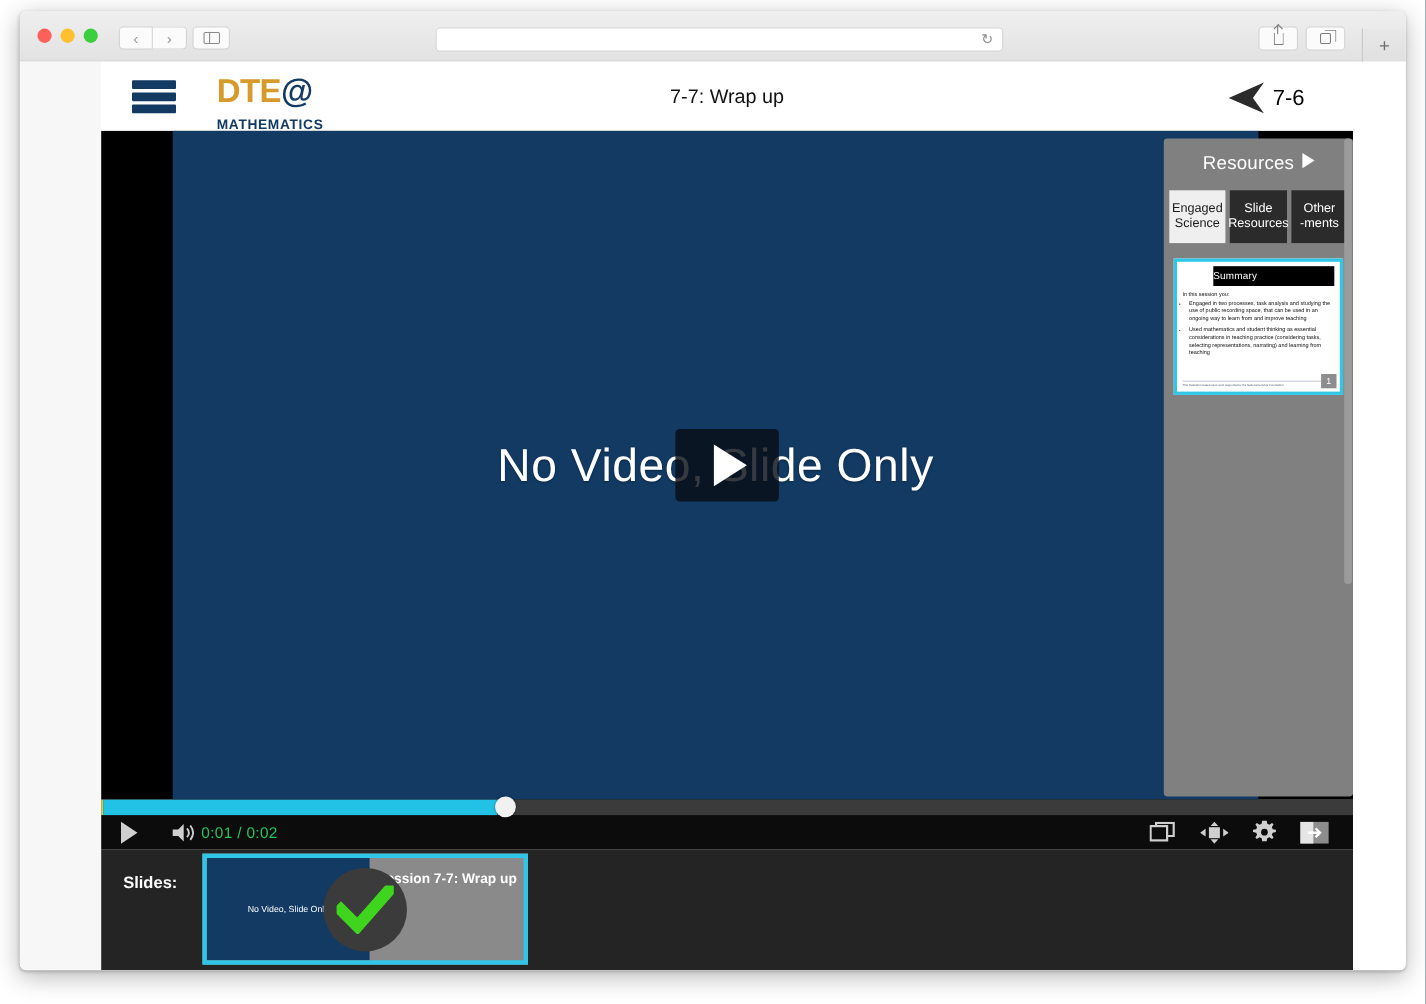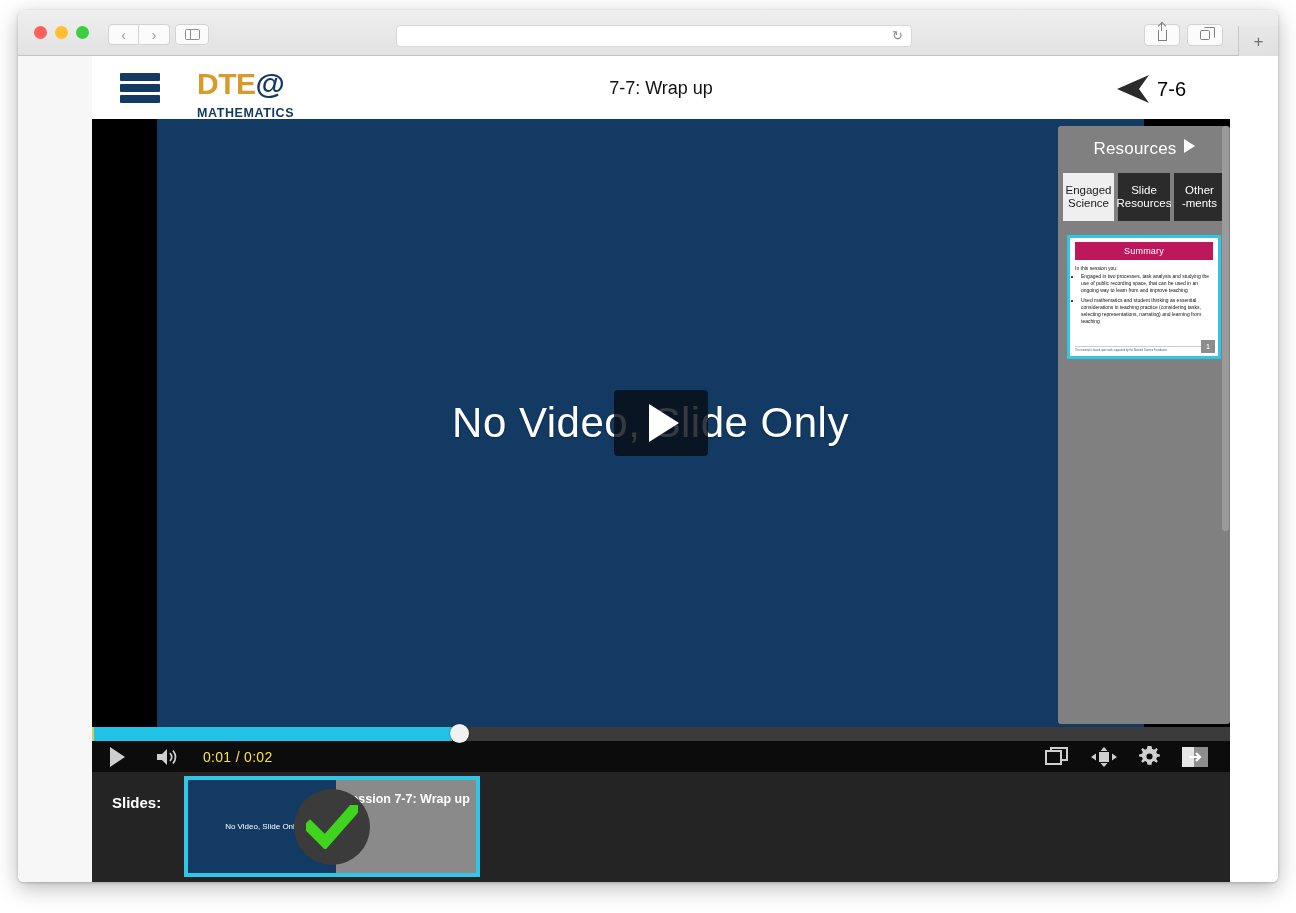--- a/index.html
+++ b/index.html
@@ -348,26 +348,26 @@
     margin: 14px auto 0 auto;
     width: 154px;
     height: 124px;
     background: #ffffff;
     border: 3px solid #2fc6e8;
     position: relative;
     overflow: hidden;
   }
   .thumb-inner { padding: 4px 5px; height: 100%; position: relative; }
   .thumb-banner {
-    background: #be185d;
+    background: #000000;
     color: #ffffff;
-    text-align: center;
     font-size: 9px;
     padding: 4px 0;
     letter-spacing: 0.2px;
+    margin-left: 28px;
   }
   .thumb-lead {
     font-size: 5px;
     color: #111;
     margin-top: 5px;
     line-height: 1.25;
   }
   .thumb-list {
     margin: 2px 0 0 6px;
     padding: 0;
@@ -459,22 +459,22 @@
     border-left: 15px solid #cfcfcf;
     border-top: 10px solid transparent;
     border-bottom: 10px solid transparent;
   }
   .ctrl-volume {
     margin-left: 30px;
     position: relative;
     width: 26px; height: 20px;
   }
   .ctrl-time {
-    margin-left: 22px;
-    color: #fde047;
+    margin-left: 2px;
+    color: #22c55e;
     font-size: 14px;
     letter-spacing: 0.3px;
     text-align: right;
   }
   .ctrl-right {
     margin-left: auto;
     margin-right: 22px;
     display: flex;
     align-items: center;
     gap: 22px;

